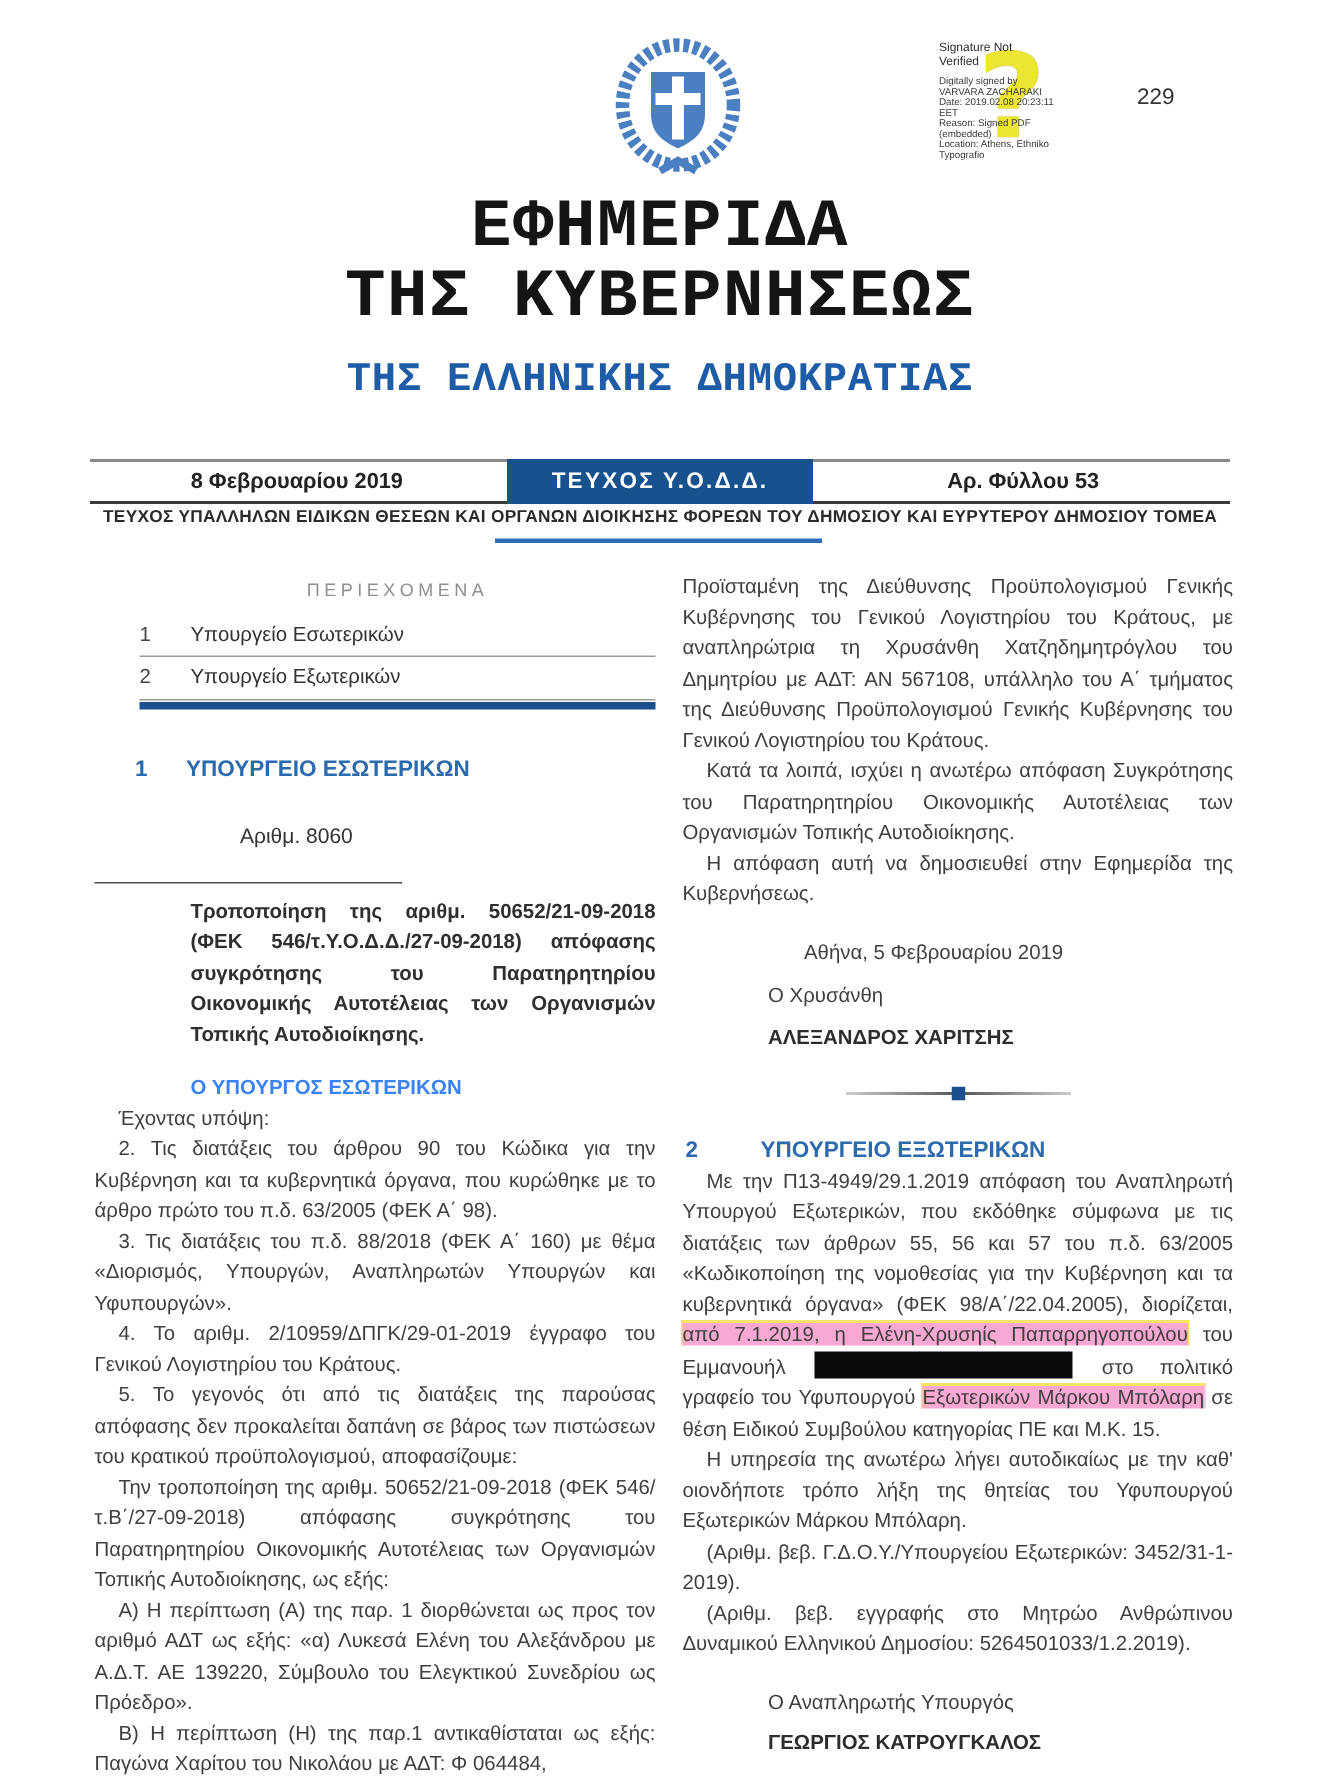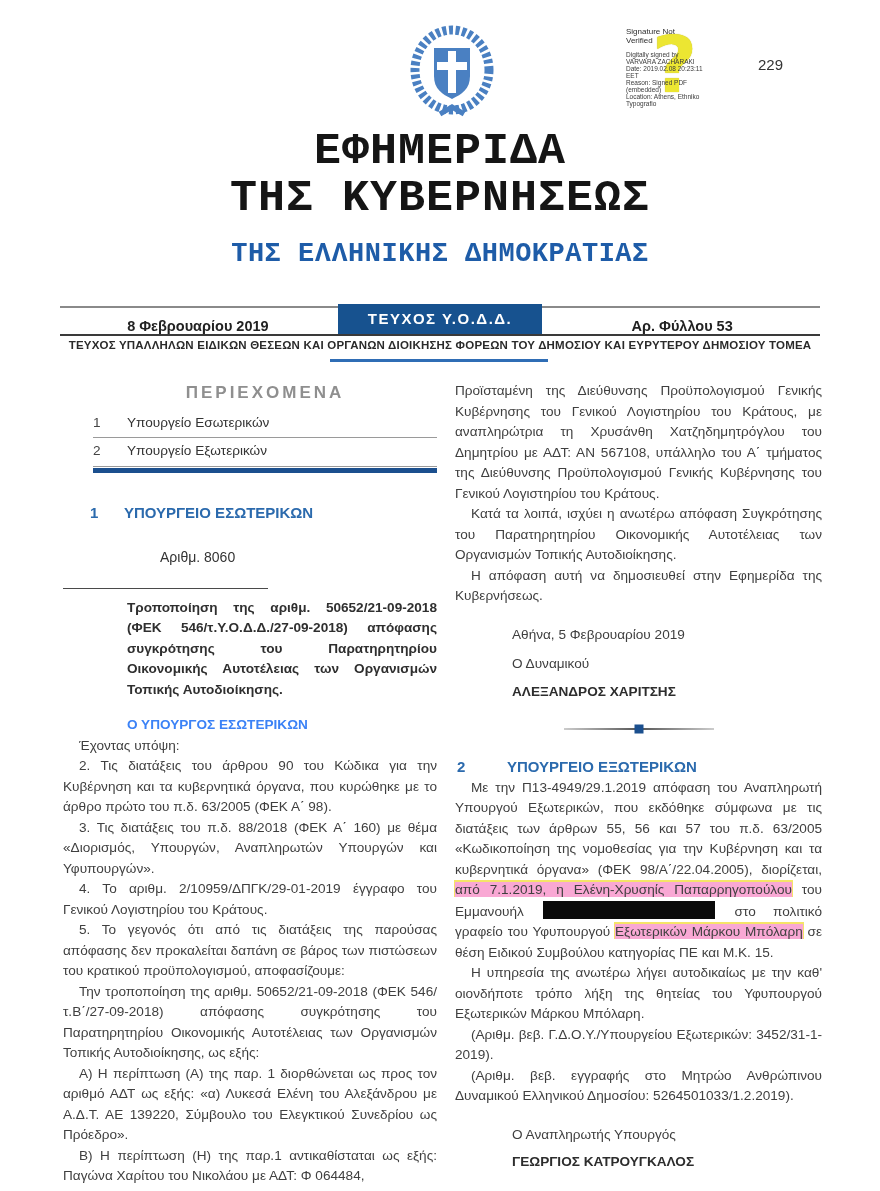--- a/index.html
+++ b/index.html
@@ -18,38 +18,38 @@
   .page-num{position:absolute;left:758px;top:56px;font-size:15px;color:#333;}
 
   .masthead{position:absolute;left:0;top:128px;width:880px;text-align:center;
             font-family:Liberation Mono, monospace;}
   .mast-line{font-size:45px;font-weight:bold;color:#151515;line-height:47px;letter-spacing:1px;}
   .mast-sub{margin-top:17px;font-size:27px;font-weight:bold;color:#1e5ca8;letter-spacing:0.5px;}
 
   
   .issue-bar{position:absolute;left:60px;top:306px;width:760px;height:26px;
              border-top:2px solid #8a8a8a;border-bottom:2px solid #3a3a3a;
-             display:flex;align-items:flex-end;}
+             display:flex;align-items:center;}
   .ib-left,.ib-right{flex:1;text-align:center;font-size:14.5px;color:#222;font-weight:600;}
   .ib-center{background:#17528f;color:#fff;font-weight:bold;font-size:15px;
              letter-spacing:1.5px;height:30px;line-height:30px;padding:0 30px;margin:0 2px;}
   .issue-caption{position:absolute;left:60px;top:339px;width:760px;text-align:center;
                  font-size:11.5px;font-weight:bold;color:#2a2a2a;letter-spacing:0.2px;}
   .caption-underline{position:absolute;left:330px;top:359px;width:218px;height:2.5px;background:#2f6db5;}
 
   
   .col{position:absolute;top:383px;font-size:13.6px;line-height:20.5px;text-align:justify;}
   .col-left{left:63px;width:374px;}
   .col-right{left:455px;width:367px;top:381px;}
   p.body-p{margin:0;}
   p.indent{text-indent:16px;}
 
   
   .contents{margin-left:30px;width:344px;}
-  .contents-heading{text-align:center;font-size:17px;font-weight:bold;color:#8f8f8f;
+  .contents-heading{text-align:center;font-size:12px;font-weight:normal;color:#8f8f8f;
                     letter-spacing:3px;margin-bottom:6px;}
   .toc-row{display:flex;border-bottom:1.5px solid #9a9a9a;padding:3px 0 4px 0;}
   .toc-num{width:34px;color:#444;}
   .toc-label{color:#333;}
   .toc-bar{height:5px;background:#1b4f8e;margin-top:1px;}
 
   
   .sec-heading{display:flex;font-size:15px;font-weight:bold;color:#2b6aad;}
   .sec-heading .num{width:34px;}
   .s1-heading{margin:30px 0 0 27px;}
@@ -57,21 +57,21 @@
   .s2-heading .num{width:50px;}
 
   .doc-number{margin-top:24px;width:205px;border-bottom:1.5px solid #4a4a4a;
               padding:0 0 20px 97px;box-sizing:border-box;font-size:14px;color:#333;}
   .subject{margin:9px 0 0 64px;width:310px;font-weight:bold;color:#2f2f2f;text-align:justify;}
   .issuer{margin:15px 0 0 64px;font-weight:bold;color:#3b82f6;}
   .first-gap{margin-top:13px;}
 
   
   .sig-block{margin:18px 0 0 57px;text-align:left;}
-  .sig-date{margin-bottom:9px;}
+  .sig-date{margin-bottom:9px;margin-left:24px;}
   .sig-role{margin-bottom:7px;}
   .sig-name{font-weight:bold;color:#2d2d2d;}
 
   .divider{position:relative;width:150px;height:2px;margin:26px auto 0 auto;
            background:linear-gradient(90deg,#cccccc,#555555,#cccccc);}
   .divider-square{position:absolute;left:50%;top:50%;transform:translate(-50%,-50%);
                   width:9px;height:9px;background:#1b4f8e;}
 
   .hl{background:#f9a8d4;box-shadow:0 -1px 0 1px #f5e468;}
   .redaction{display:inline-block;width:172px;height:18px;background:#0a0a0a;
@@ -164,21 +164,21 @@
   </div>
 
   <div class="col col-right">
 
     <p class="body-p">Προϊσταμένη της Διεύθυνσης Προϋπολογισμού Γενικής Κυβέρνησης του Γενικού Λογιστηρίου του Κράτους, με αναπληρώτρια τη Χρυσάνθη Χατζηδημητρόγλου του Δημητρίου με ΑΔΤ: ΑΝ 567108, υπάλληλο του Α΄ τμήματος της Διεύθυνσης Προϋπολογισμού Γενικής Κυβέρνησης του Γενικού Λογιστηρίου του Κράτους.</p>
     <p class="body-p indent">Κατά τα λοιπά, ισχύει η ανωτέρω απόφαση Συγκρότησης του Παρατηρητηρίου Οικονομικής Αυτοτέλειας των Οργανισμών Τοπικής Αυτοδιοίκησης.</p>
     <p class="body-p indent">Η απόφαση αυτή να δημοσιευθεί στην Εφημερίδα της Κυβερνήσεως.</p>
 
     <div class="sig-block">
       <div class="sig-date">Αθήνα, 5 Φεβρουαρίου 2019</div>
-      <div class="sig-role">Ο Δυναμικού</div>
+      <div class="sig-role">Ο Χρυσάνθη</div>
       <div class="sig-name">ΑΛΕΞΑΝΔΡΟΣ ΧΑΡΙΤΣΗΣ</div>
     </div>
 
     <div class="divider">
       <span class="divider-square"></span>
     </div>
 
     <div class="sec-heading s2-heading">
       <span class="num">2</span>
       <span>ΥΠΟΥΡΓΕΙΟ ΕΞΩΤΕΡΙΚΩΝ</span>

